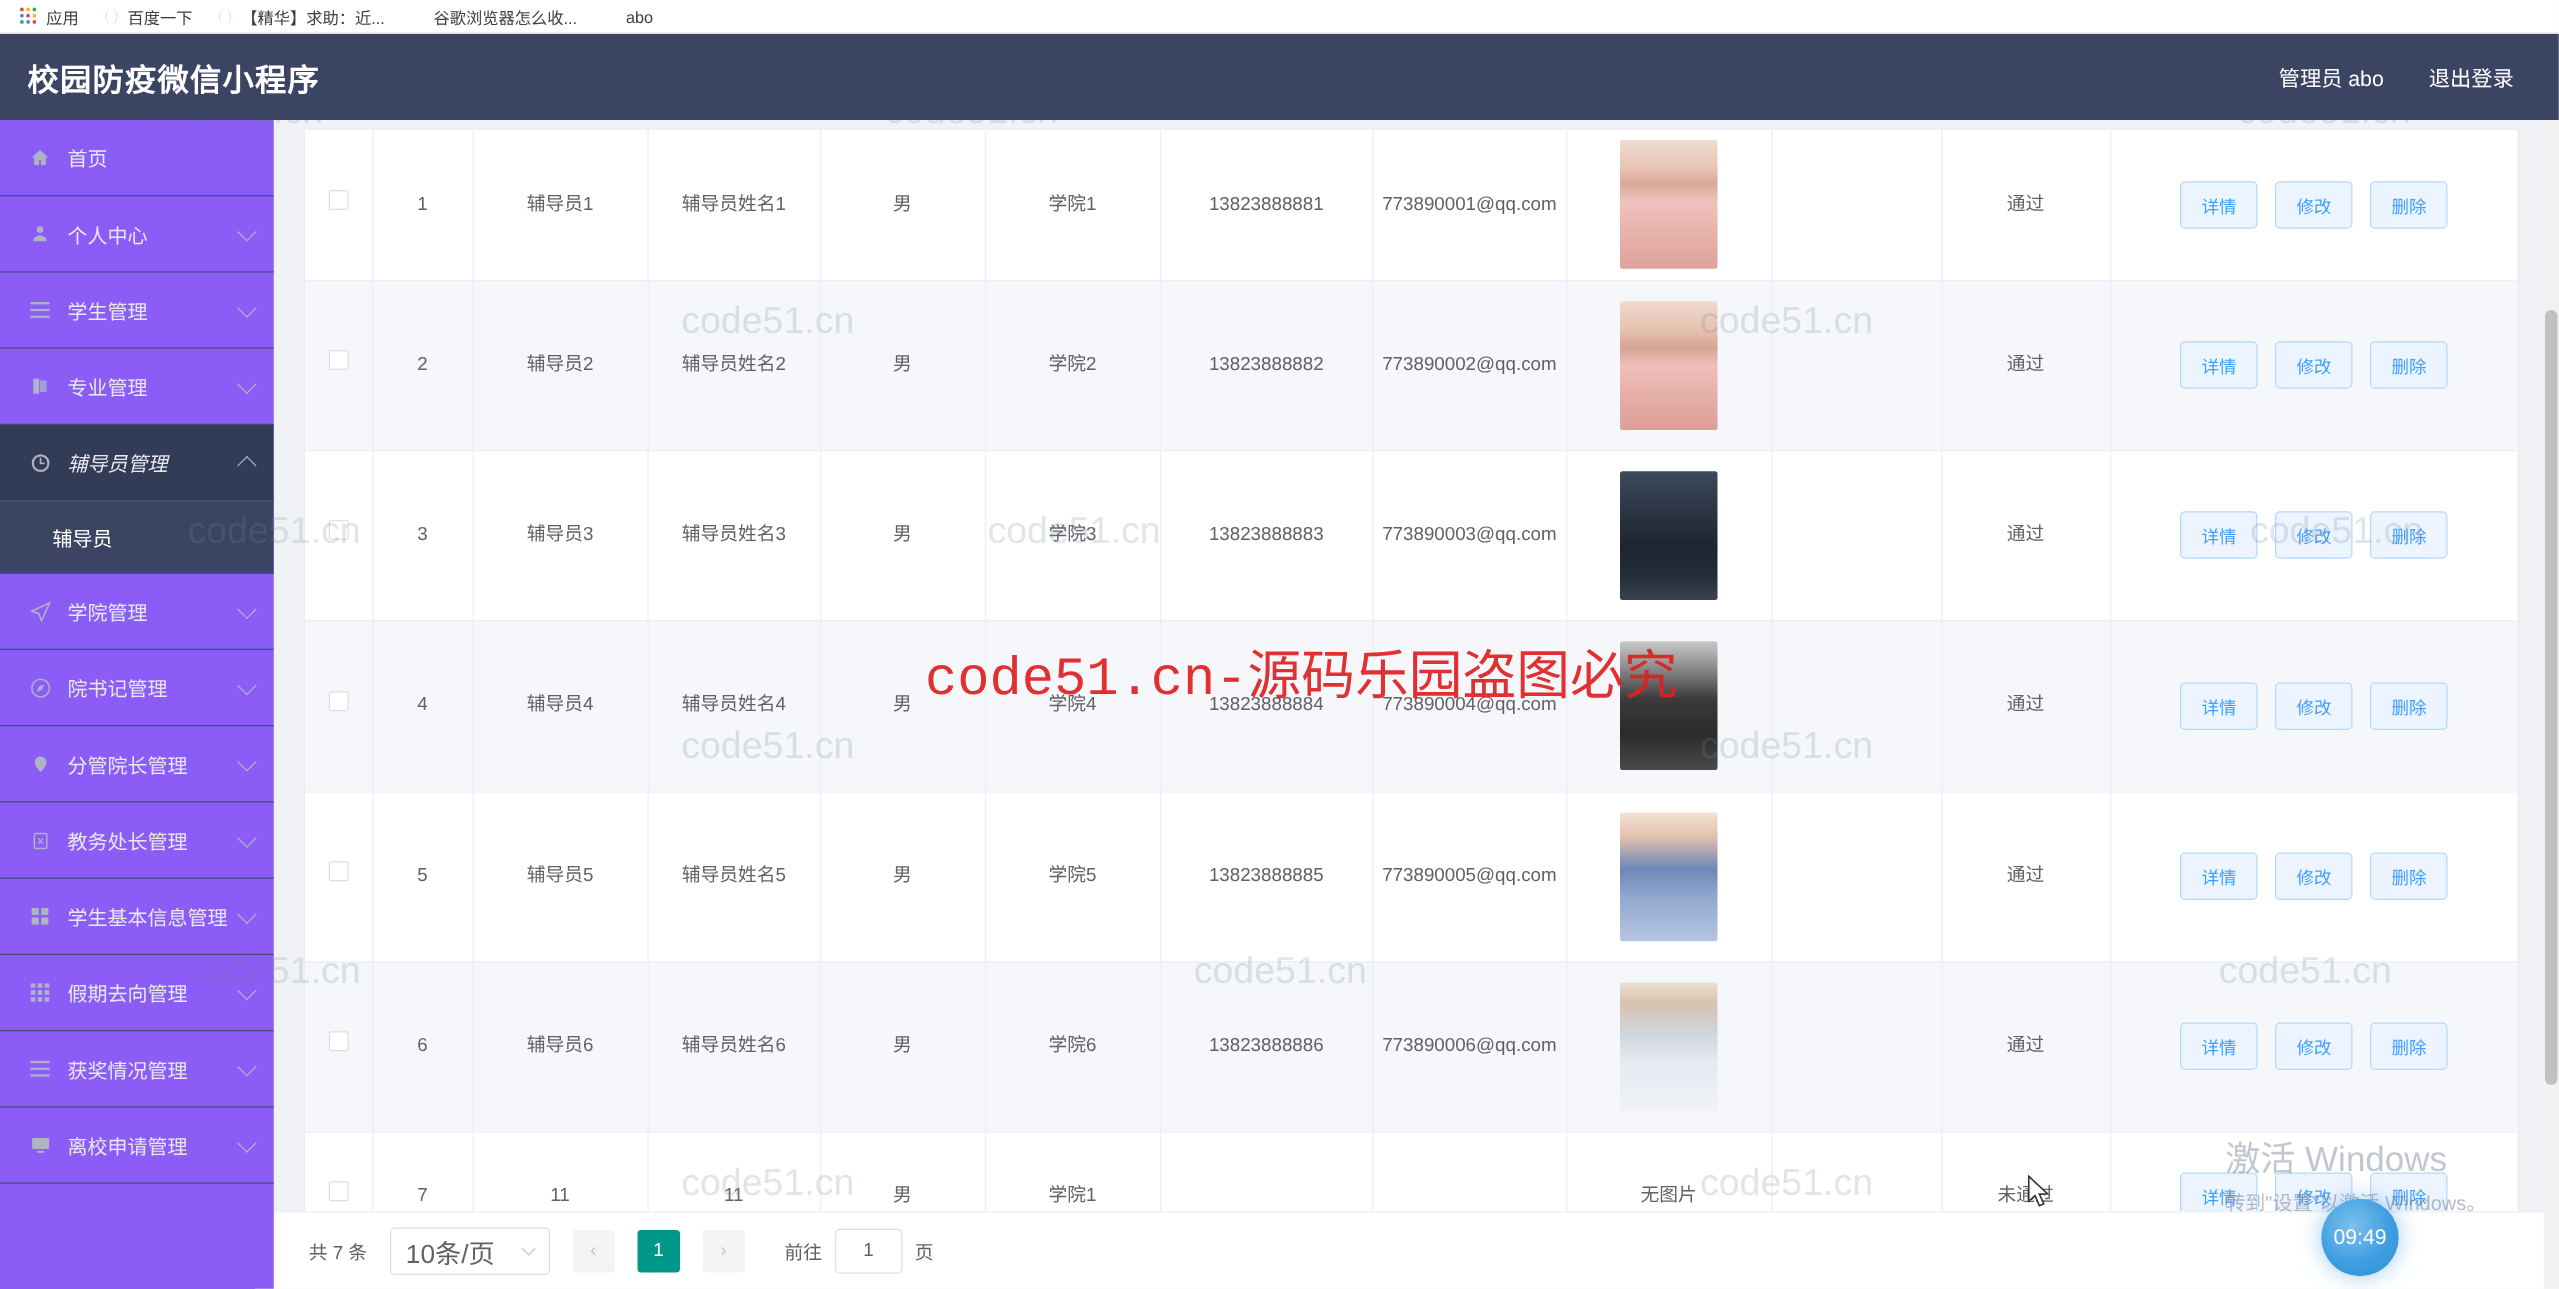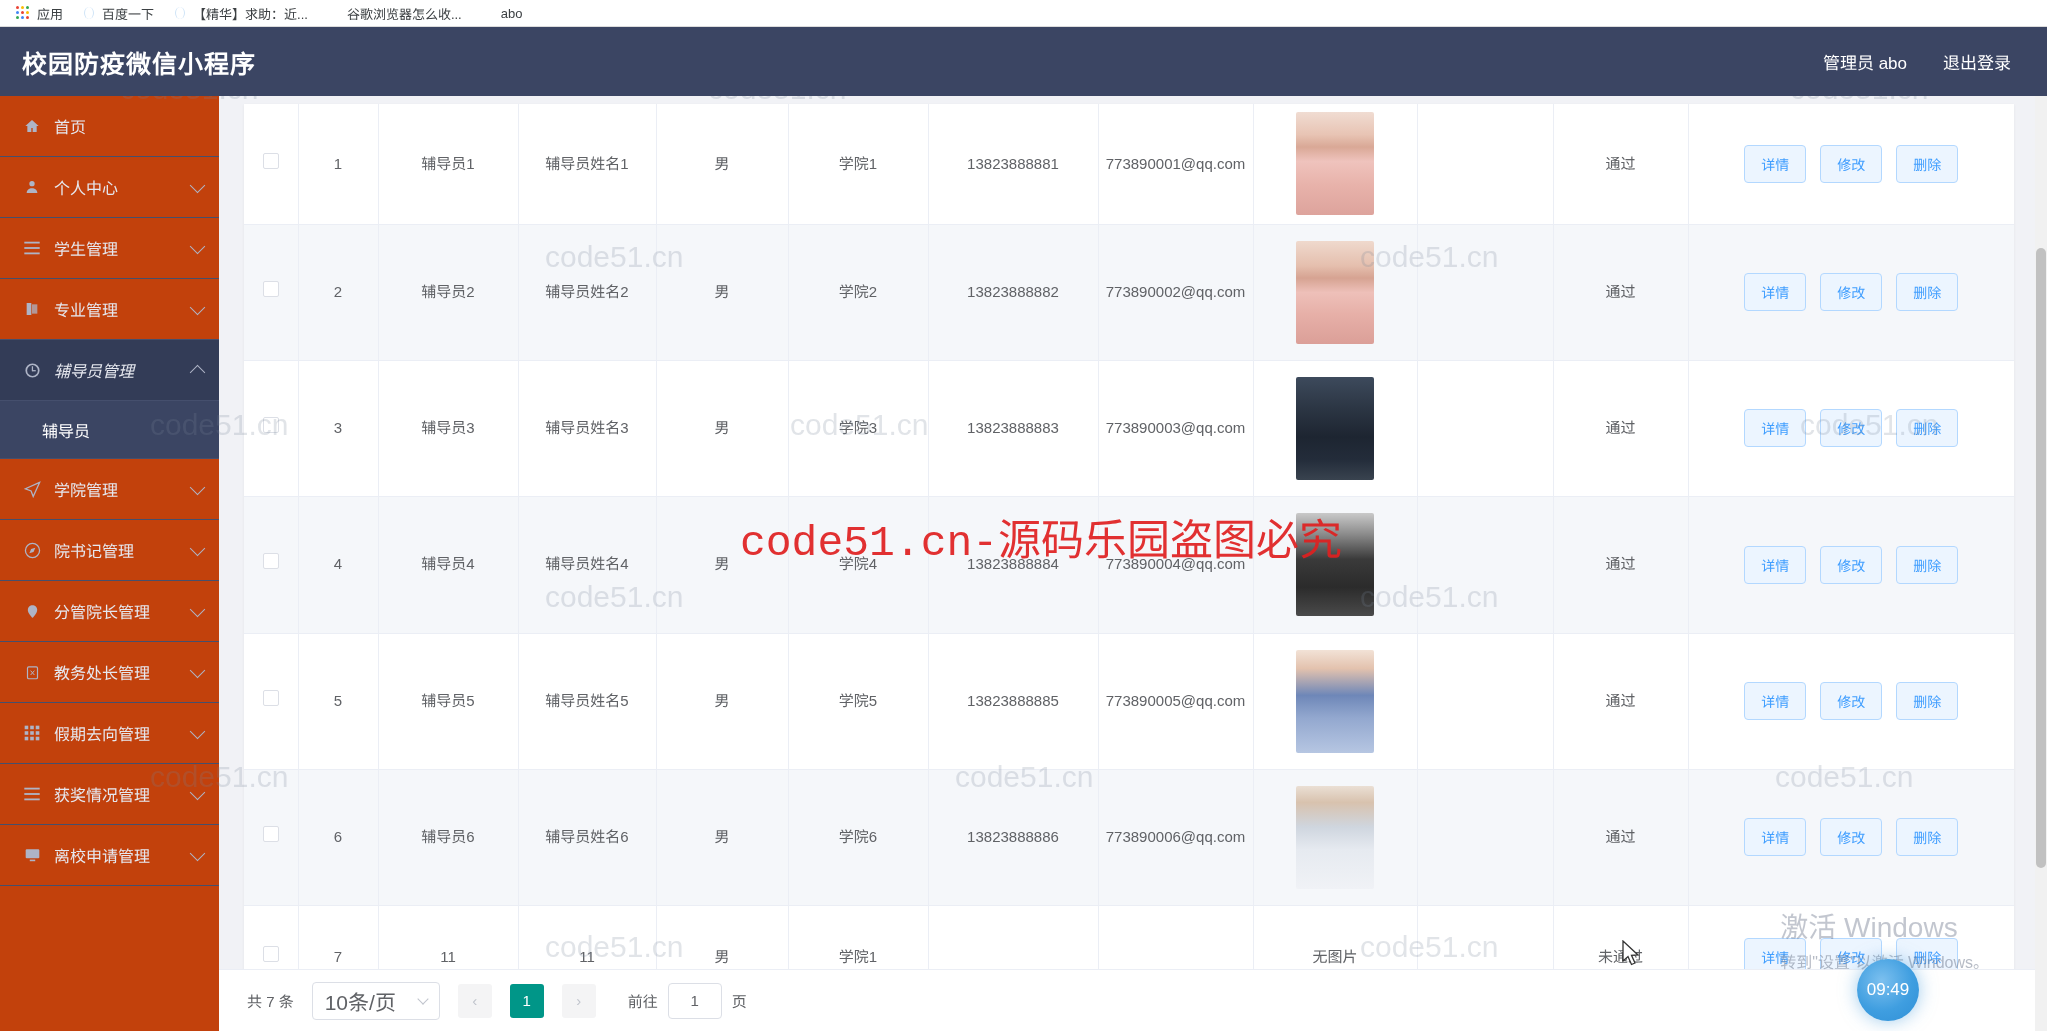--- a/index.html
+++ b/index.html
@@ -78,21 +78,21 @@
   }
   .header-right { display: flex; align-items: center; gap: 36px; }
   .header-right span {
     color: #ffffff; font-size: 17px; cursor: pointer; text-align: center;
   }
 
   
   .sidebar {
     position: absolute; top: 96px; left: 0;
     width: 219px; height: 935px;
-    background: #c2410c;
+    background: #8b5cf6;
     overflow: hidden;
     z-index: 40;
   }
   .menu-item {
     height: 61px;
     display: flex; align-items: center;
     padding: 0 16px 0 22px;
     color: #e6e8ef; font-size: 16px;
     border-bottom: 1px solid #454f6d;
     cursor: pointer;
@@ -445,20 +445,32 @@
       <svg width="15" height="17" viewBox="0 0 24 24">
           <rect x="4" y="3" width="16" height="19" rx="2" fill="none" stroke="currentColor" stroke-width="1.9"></rect>
           <path d="M9 9l6 7M15 9l-6 7" stroke="currentColor" stroke-width="1.6"></path>
         </svg>
     </span>
     <span class="menu-label">教务处长管理</span>
     <span class="chev"></span>
   </div>
 
 
+  <div class="menu-item">
+    <span class="m-ico">
+      <svg width="16" height="16" viewBox="0 0 24 24">
+          <rect x="2" y="2" width="8.5" height="8.5"></rect>
+          <rect x="13.5" y="2" width="8.5" height="8.5"></rect>
+          <rect x="2" y="13.5" width="8.5" height="8.5"></rect>
+          <rect x="13.5" y="13.5" width="8.5" height="8.5"></rect>
+        </svg>
+    </span>
+    <span class="menu-label">学生基本信息管理</span>
+    <span class="chev"></span>
+  </div>
 
   <div class="menu-item">
     <span class="m-ico">
       <svg width="16" height="16" viewBox="0 0 24 24">
           <rect x="1" y="1" width="5.4" height="5.4"></rect>
           <rect x="9.3" y="1" width="5.4" height="5.4"></rect>
           <rect x="17.6" y="1" width="5.4" height="5.4"></rect>
           <rect x="1" y="9.3" width="5.4" height="5.4"></rect>
           <rect x="9.3" y="9.3" width="5.4" height="5.4"></rect>
           <rect x="17.6" y="9.3" width="5.4" height="5.4"></rect>

